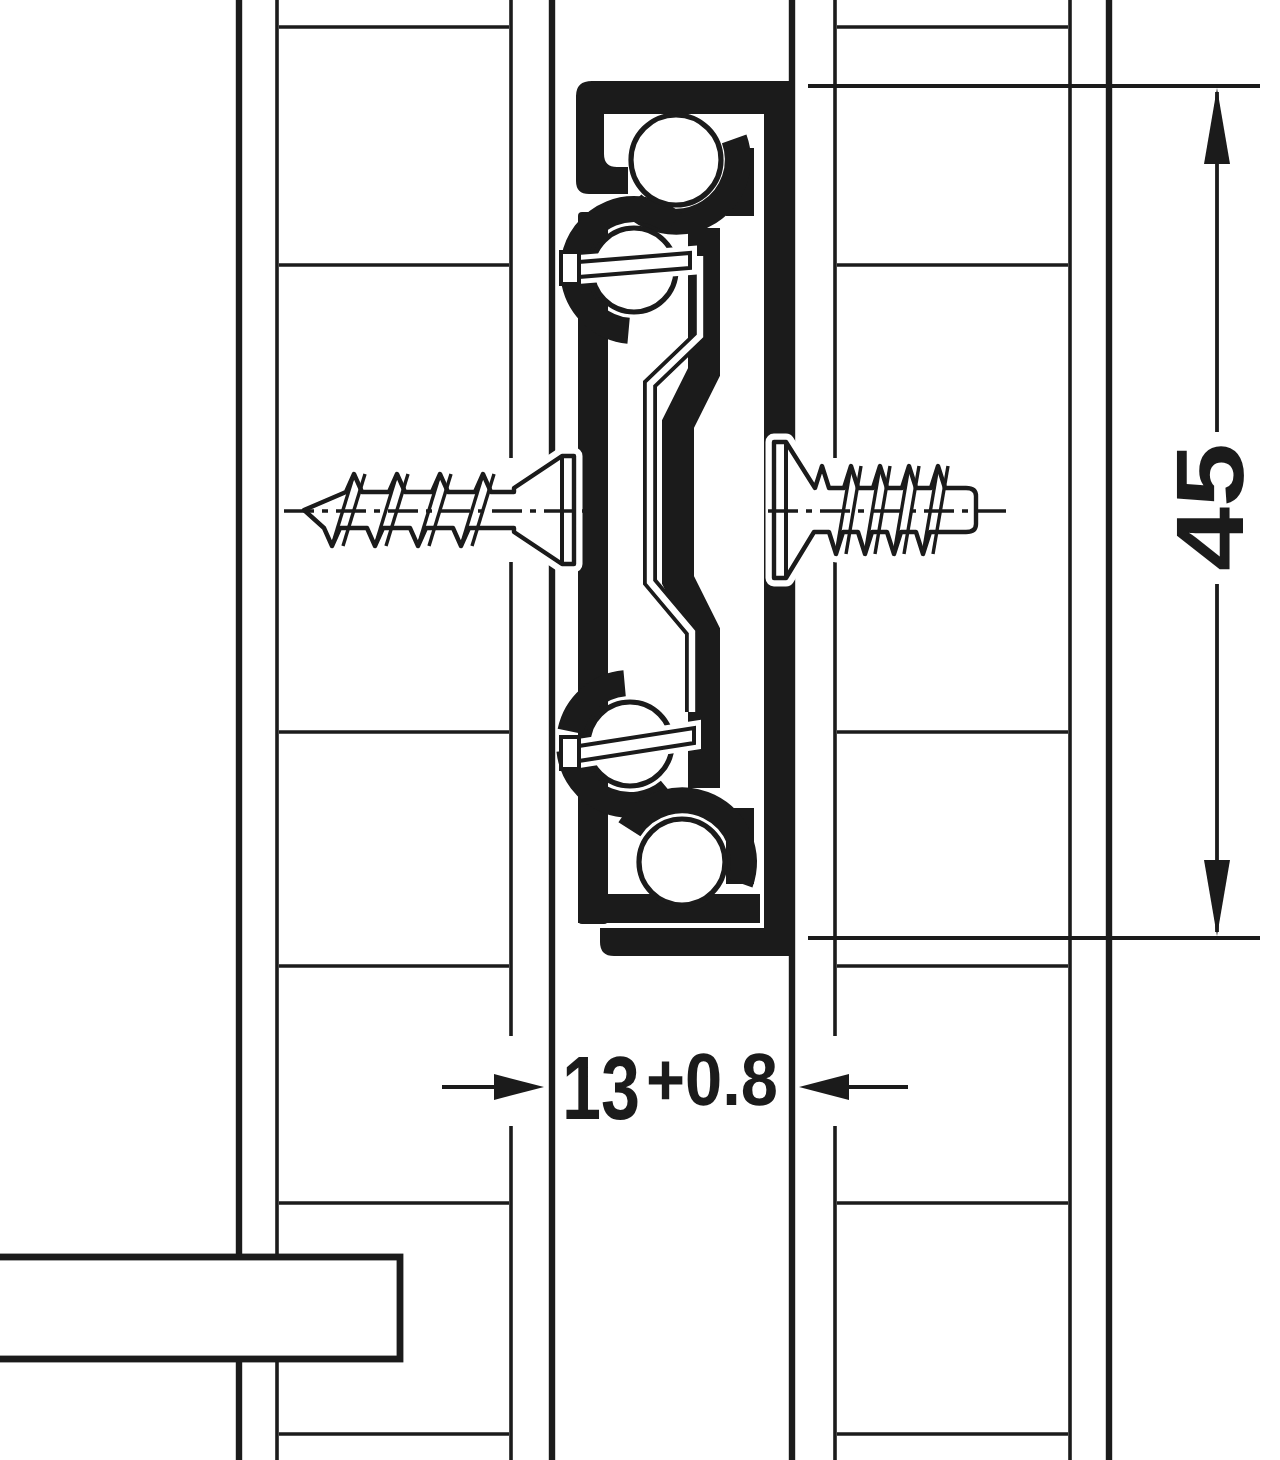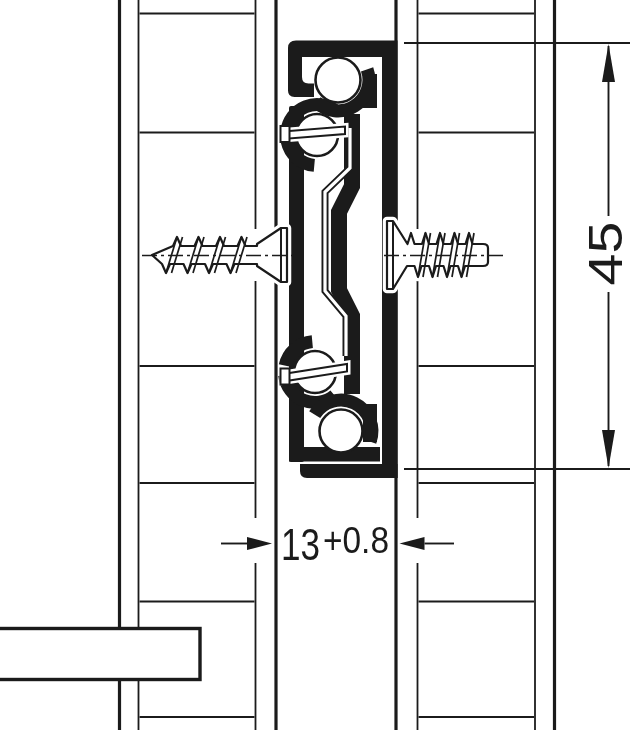--- a/index.html
+++ b/index.html
@@ -1,17 +1,17 @@
 <!DOCTYPE html>
 <html><head>
 <meta charset="utf-8">
 <style>
   html,body{margin:0;padding:0;background:#ffffff;}
   #stage{position:relative;width:640px;height:730px;background:#ffffff;overflow:hidden;
-         font-family:"Liberation Sans", sans-serif;}
+         font-family:"Liberation Sans", sans-serif;font-weight:bold;}
   svg{display:block}
   text{font-family:"Liberation Sans", sans-serif; fill:#1b1b1b;}
 </style>
 </head>
 <body>
 
 <div id="stage">
 <svg width="640" height="730" viewBox="0 0 640 730">
 
   <g stroke="#1b1b1b" fill="none">

